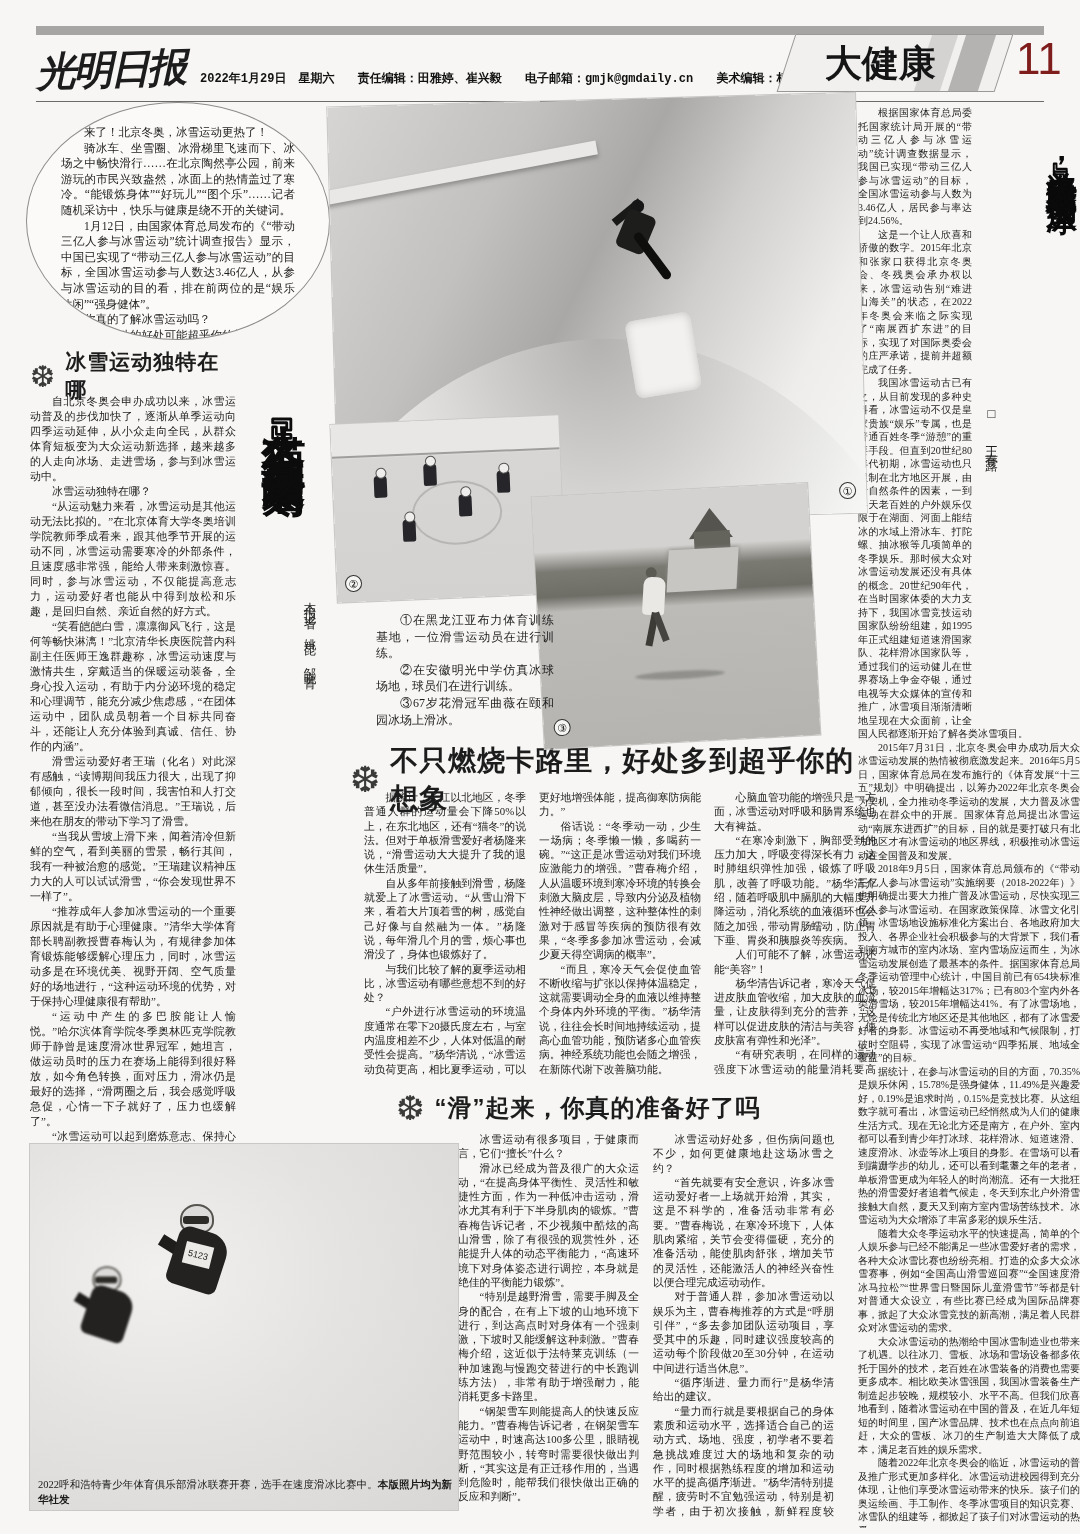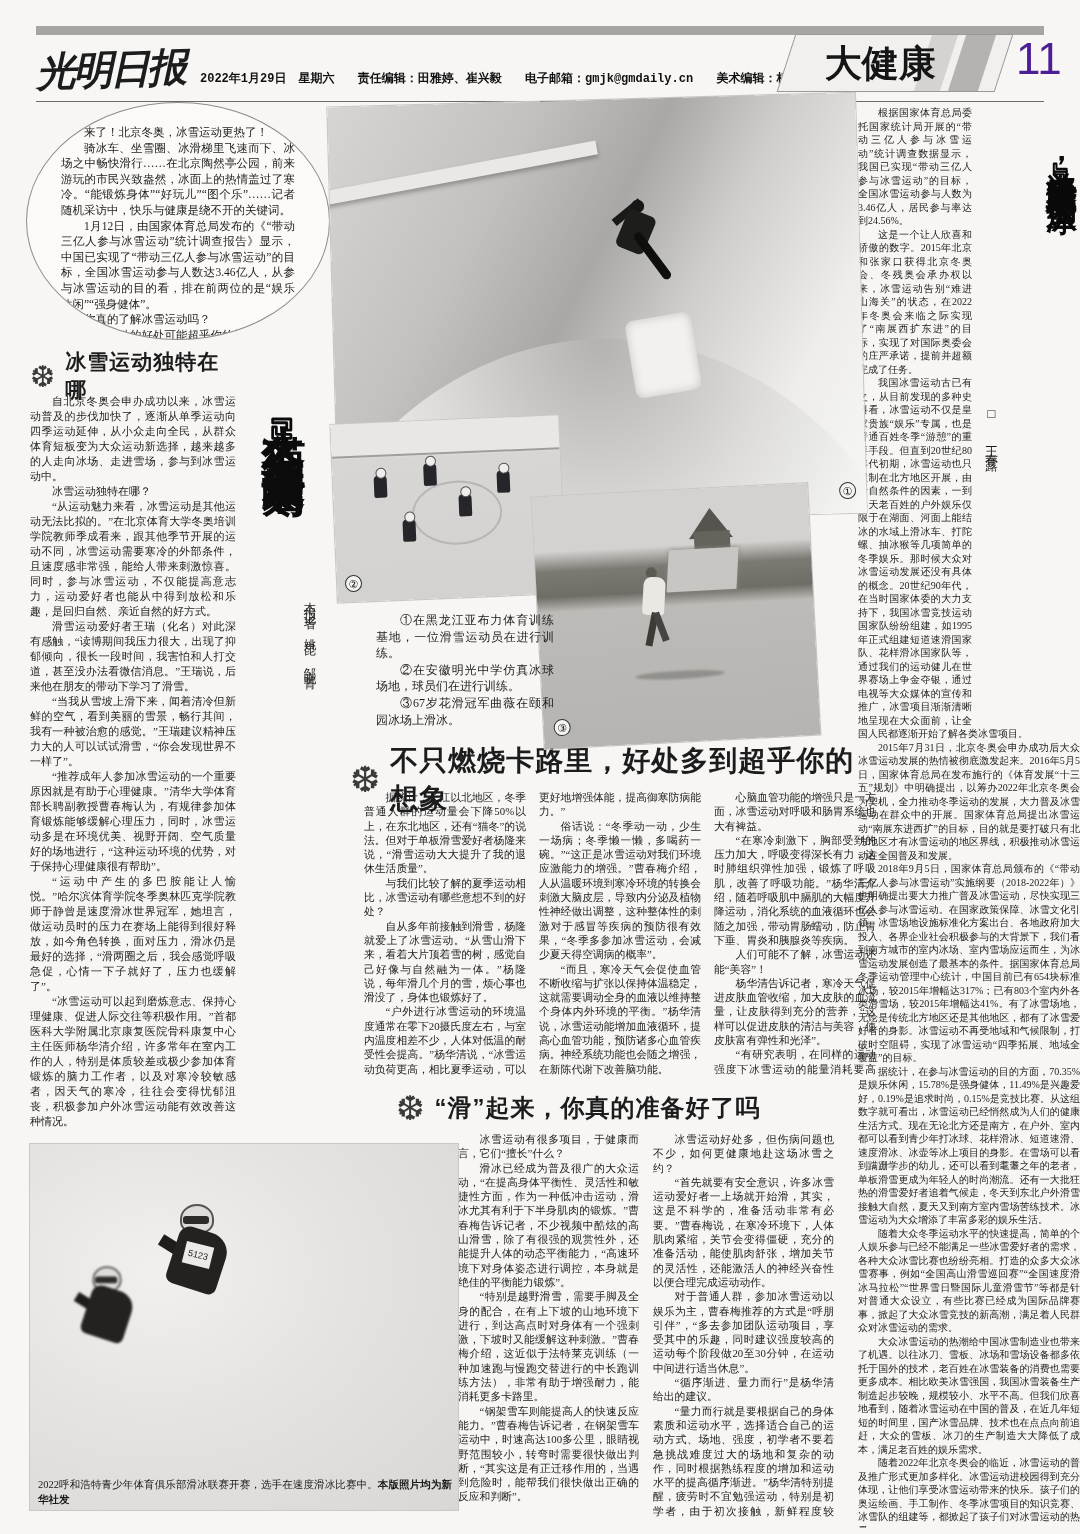--- a/index.html
+++ b/index.html
@@ -21,21 +21,21 @@
           font-size:12px; font-weight:bold; color:#111; white-space:nowrap; }
   .meta span { margin-right:20px;font-family:Liberation Mono, monospace; }
   .header-rule { left:36px; top:101px; width:1008px; height:1px; background:#6b6b69; }
   .badge { left:786px; top:34px; width:218px; height:58px; background:#f1f0ee;
            border:1px solid #9a9998; transform:skewX(-18deg); overflow:hidden; }
   .badge .stripe1 { position:absolute; right:54px; top:-5px; width:26px; height:70px; background:#d4d3d1; }
   .badge .stripe2 { position:absolute; right:16px; top:-5px; width:30px; height:70px; background:#b4b3b1; }
   .badge .label { position:relative; display:block; transform:skewX(18deg); text-align:left;
            padding-left:38px; line-height:58px; font-size:37px; font-weight:900;
            font-family:"Liberation Sans","DejaVu Sans",sans-serif; color:#151515; }
-  .pagenum { left:1016px; top:34px; font-size:44px; font-family:"Liberation Sans","DejaVu Sans",sans-serif; color:#4c1d95; }
+  .pagenum { left:1016px; top:34px; font-size:44px; font-family:"Liberation Sans","DejaVu Sans",sans-serif; color:#7f1d1d; }
 
   
   .lede { left:26px; top:102px; width:304px; height:238px; border:1px solid #8d8c8a;
           border-radius:50%; padding:22px 34px; overflow:hidden; background:#fbfaf8;
           font-size:11.5px; line-height:15.6px; }
   .lede .para { margin:0; }
 
   
   .sec-head { display:flex; align-items:center; gap:10px;
               font-family:"Liberation Sans","DejaVu Sans",sans-serif; }
@@ -166,20 +166,21 @@
   </div>
 
 <div class="abs sec-head s1-head">
   <span class="snow">❆</span>
   <span class="t">冰雪运动独特在哪</span>
 </div>
 <div class="abs s1-body">
     <p class="para">自北京冬奥会申办成功以来，冰雪运动普及的步伐加快了，逐渐从单季运动向四季运动延伸，从小众走向全民，从群众体育短板变为大众运动新选择，越来越多的人走向冰场、走进雪场，参与到冰雪运动中。</p>
     <p class="para">冰雪运动独特在哪？</p>
     <p class="para">“从运动魅力来看，冰雪运动是其他运动无法比拟的。”在北京体育大学冬奥培训学院教师季成看来，跟其他季节开展的运动不同，冰雪运动需要寒冷的外部条件，且速度感非常强，能给人带来刺激惊喜。同时，参与冰雪运动，不仅能提高意志力，运动爱好者也能从中得到放松和乐趣，是回归自然、亲近自然的好方式。</p>
+    <p class="para">“笑看皑皑白雪，凛凛御风飞行，这是何等畅快淋漓！”北京清华长庚医院普内科副主任医师王逸群趣称，冰雪运动速度与激情共生，穿戴适当的保暖运动装备，全身心投入运动，有助于内分泌环境的稳定和心理调节，能充分减少焦虑感，“在团体运动中，团队成员朝着一个目标共同奋斗，还能让人充分体验到真诚、信任、协作的内涵”。</p>
     <p class="para">滑雪运动爱好者王瑞（化名）对此深有感触，“读博期间我压力很大，出现了抑郁倾向，很长一段时间，我害怕和人打交道，甚至没办法看微信消息。”王瑞说，后来他在朋友的带动下学习了滑雪。</p>
     <p class="para">“当我从雪坡上滑下来，闻着清冷但新鲜的空气，看到美丽的雪景，畅行其间，我有一种被治愈的感觉。”王瑞建议精神压力大的人可以试试滑雪，“你会发现世界不一样了”。</p>
     <p class="para">“推荐成年人参加冰雪运动的一个重要原因就是有助于心理健康。”清华大学体育部长聘副教授曹春梅认为，有规律参加体育锻炼能够缓解心理压力，同时，冰雪运动多是在环境优美、视野开阔、空气质量好的场地进行，“这种运动环境的优势，对于保持心理健康很有帮助”。</p>
     <p class="para">“运动中产生的多巴胺能让人愉悦。”哈尔滨体育学院冬季奥林匹克学院教师于静曾是速度滑冰世界冠军，她坦言，做运动员时的压力在赛场上能得到很好释放，如今角色转换，面对压力，滑冰仍是最好的选择，“滑两圈之后，我会感觉呼吸急促，心情一下子就好了，压力也缓解了”。</p>
     <p class="para">“冰雪运动可以起到磨炼意志、保持心理健康、促进人际交往等积极作用。”首都医科大学附属北京康复医院骨科康复中心主任医师杨华清介绍，许多常年在室内工作的人，特别是体质较差或极少参加体育锻炼的脑力工作者，以及对寒冷较敏感者，因天气的寒冷，往往会变得忧郁沮丧，积极参加户外冰雪运动能有效改善这种情况。</p>
   </div>
 
 <div class="abs headline-vert">不『猫冬』！为啥寒冷更要去运动</div>
 <div class="abs byline-vert">本报记者　姚昆　邹晓菁</div>
 
@@ -219,25 +220,25 @@
     <p class="para">②在安徽明光中学仿真冰球场地，球员们在进行训练。</p>
     <p class="para">③67岁花滑冠军曲薇在颐和园冰场上滑冰。</p>
   </div>
 
 <div class="abs sec-head s2-head">
   <span class="snow">❆</span>
   <span class="t">不只燃烧卡路里，好处多到超乎你的想象</span>
 </div>
 <div class="abs s2-body">
     <p class="para">据统计，长江以北地区，冬季普通人群的运动量会下降50%以上，在东北地区，还有“猫冬”的说法。但对于单板滑雪爱好者杨隆来说，“滑雪运动大大提升了我的退休生活质量”。</p>
+    <p class="para">自从多年前接触到滑雪，杨隆就爱上了冰雪运动。“从雪山滑下来，看着大片顶着雪的树，感觉自己好像与自然融为一体。”杨隆说，每年滑几个月的雪，烦心事也滑没了，身体也锻炼好了。</p>
     <p class="para">与我们比较了解的夏季运动相比，冰雪运动有哪些意想不到的好处？</p>
-    <p class="para">自从多年前接触到滑雪，杨隆就爱上了冰雪运动。“从雪山滑下来，看着大片顶着雪的树，感觉自己好像与自然融为一体。”杨隆说，每年滑几个月的雪，烦心事也滑没了，身体也锻炼好了。</p>
     <p class="para">“户外进行冰雪运动的环境温度通常在零下20摄氏度左右，与室内温度相差不少，人体对低温的耐受性会提高。”杨华清说，“冰雪运动负荷更高，相比夏季运动，可以更好地增强体能，提高御寒防病能力。”</p>
     <p class="para">俗话说：“冬季动一动，少生一场病；冬季懒一懒，多喝药一碗。”“这正是冰雪运动对我们环境应激能力的增强。”曹春梅介绍，人从温暖环境到寒冷环境的转换会刺激大脑皮层，导致内分泌及植物性神经做出调整，这种整体性的刺激对于感冒等疾病的预防很有效果，“冬季多参加冰雪运动，会减少夏天得空调病的概率”。</p>
-    <p class="para">“而且，寒冷天气会促使血管不断收缩与扩张以保持体温稳定，这就需要调动全身的血液以维持整个身体内外环境的平衡。”杨华清说，冰雪运动能增加血液循环，提高心血管功能，预防诸多心血管疾病。神经系统功能也会随之增强，在新陈代谢下改善脑功能。</p>
+    <p class="para">“而且，寒冷天气会促使血管不断收缩与扩张以保持体温稳定，这就需要调动全身的血液以维持整个身体内外环境的平衡。”杨华清说，往往会长时间地持续运动，提高心血管功能，预防诸多心血管疾病。神经系统功能也会随之增强，在新陈代谢下改善脑功能。</p>
     <p class="para">心脑血管功能的增强只是一方面，冰雪运动对呼吸和肠胃系统也大有裨益。</p>
     <p class="para">“在寒冷刺激下，胸部受到的压力加大，呼吸变得深长有力，这时肺组织弹性加强，锻炼了呼吸肌，改善了呼吸功能。”杨华清介绍，随着呼吸肌中膈肌的大幅度升降运动，消化系统的血液循环也会随之加强，带动胃肠蠕动，防止胃下垂、胃炎和胰腺炎等疾病。</p>
     <p class="para">人们可能不了解，冰雪运动还能“美容”！</p>
     <p class="para">杨华清告诉记者，寒冷天气促进皮肤血管收缩，加大皮肤的血流量，让皮肤得到充分的营养，“这样可以促进皮肤的清洁与美容，使皮肤富有弹性和光泽”。</p>
     <p class="para">“有研究表明，在同样的运动强度下冰雪运动的能量消耗要高3%至7%。可见，冰雪运动是一种非常有效的减脂运动。”曹春梅说。</p>
   </div>
 
 <div class="abs sec-head s3-head">
   <span class="snow">❆</span>
   <span class="t">“滑”起来，你真的准备好了吗</span>

